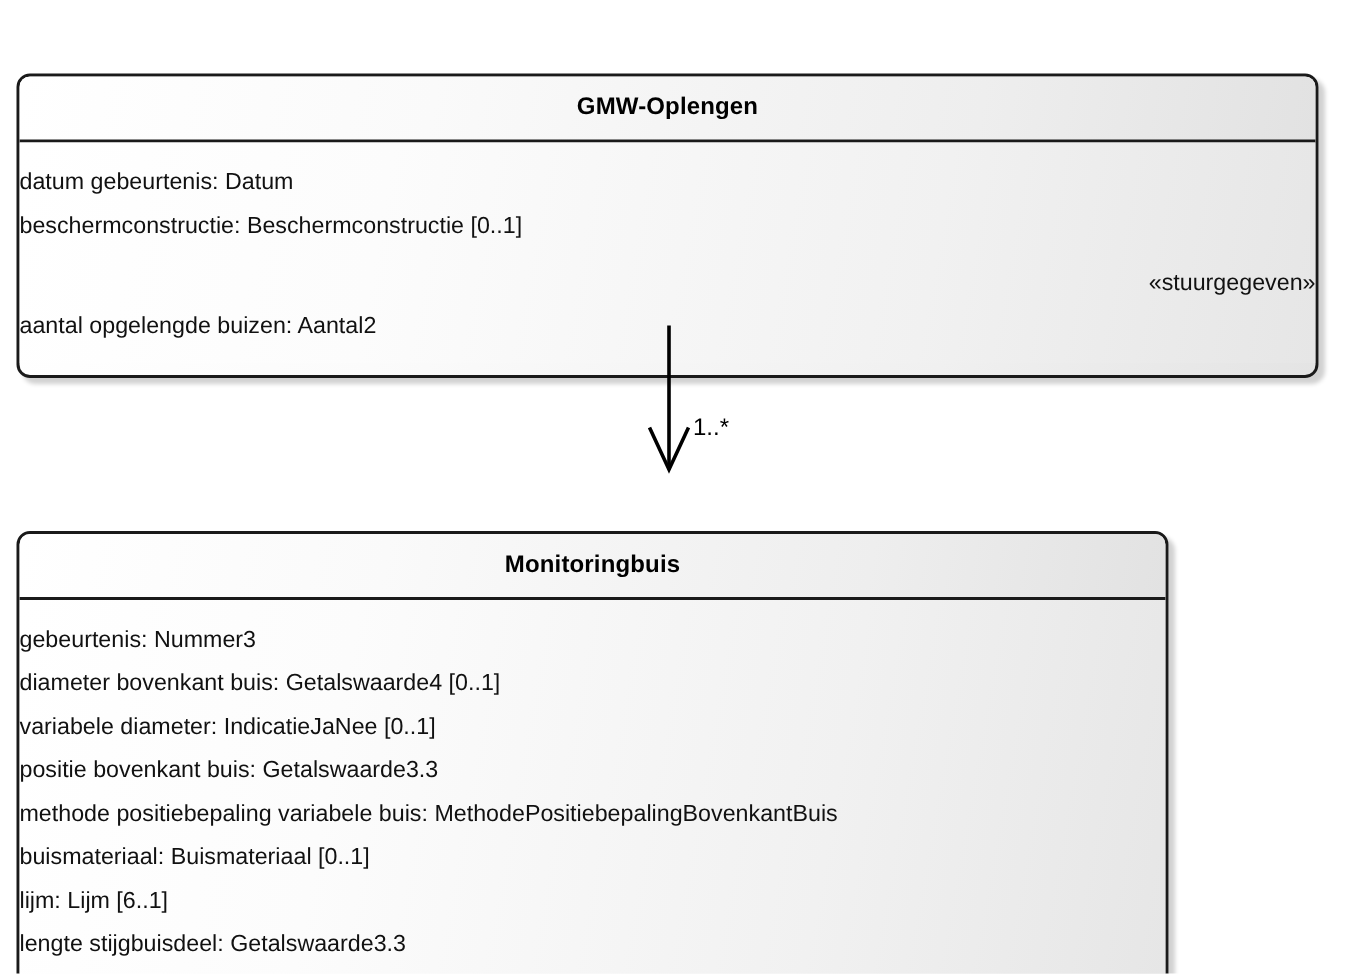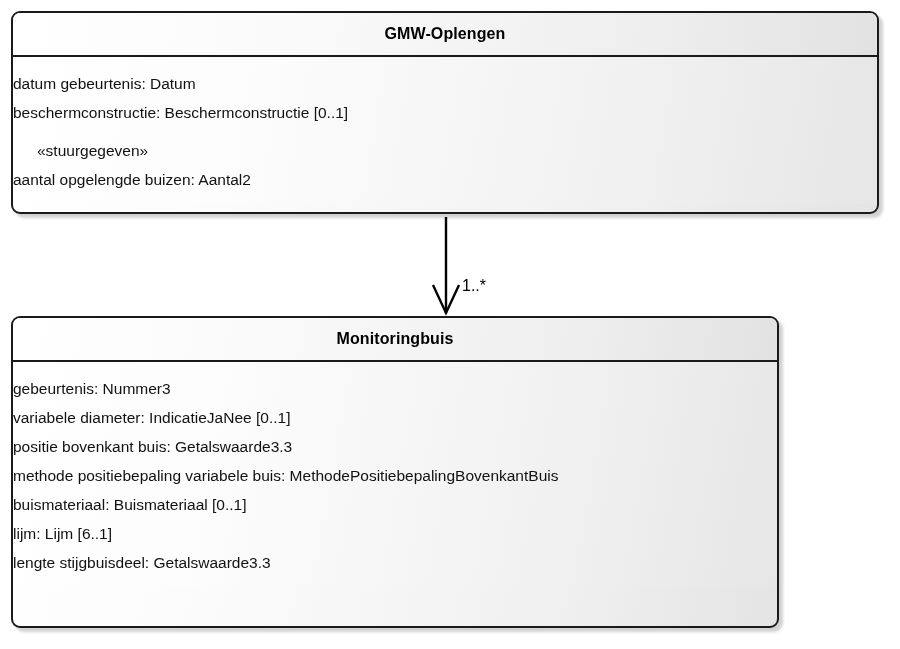--- a/index.html
+++ b/index.html
@@ -23,20 +23,21 @@
 
   
   .uml-class {
     position: absolute;
     box-sizing: border-box;
     border: 2px solid #1a1a1a;
     border-radius: 9px;
     background: linear-gradient(100deg, #ffffff 0%, #fbfbfb 30%, #f0f0f0 72%, #e4e4e4 100%);
     box-shadow: 4px 4px 3px rgba(0,0,0,0.18);
     overflow: hidden;
+    margin-top: 38px;
   }
 
   .uml-header {
     position: relative;
     height: 42px;
     border-bottom: 2px solid #1a1a1a;
     background: linear-gradient(100deg, #ffffff 0%, #fafafa 32%, #eeeeee 74%, #e2e2e2 100%);
     display: flex;
     align-items: center;
     justify-content: center;
@@ -58,23 +59,23 @@
 
   .attr-line {
     font-size: 15.5px;
     line-height: 29px;
     height: 29px;
     white-space: nowrap;
     color: #111111;
   }
 
   .attr-line.stereotype {
-    padding-left: 24px;
     height: 29px;
     line-height: 29px;
+    text-align: right;
   }
 
   .attr-line.spacer-above {
     margin-top: 9px;
   }
 
   
   #class-gmw-oplengen {
     left: 11px;
     top: 11px;
@@ -132,20 +133,21 @@
   </svg>
 
   <span class="mult-label">1..*</span>
 
   <div class="uml-class" id="class-monitoringbuis">
     <div class="uml-header">
       <span class="uml-title">Monitoringbuis</span>
     </div>
     <div class="uml-body">
       <div class="attr-line">gebeurtenis: Nummer3</div>
+      <div class="attr-line">diameter bovenkant buis: Getalswaarde4 [0..1]</div>
       <div class="attr-line">variabele diameter: IndicatieJaNee [0..1]</div>
       <div class="attr-line">positie bovenkant buis: Getalswaarde3.3</div>
       <div class="attr-line">methode positiebepaling variabele buis: MethodePositiebepalingBovenkantBuis</div>
       <div class="attr-line">buismateriaal: Buismateriaal [0..1]</div>
       <div class="attr-line">lijm: Lijm [6..1]</div>
       <div class="attr-line">lengte stijgbuisdeel: Getalswaarde3.3</div>
     </div>
   </div>
 
 </div>

